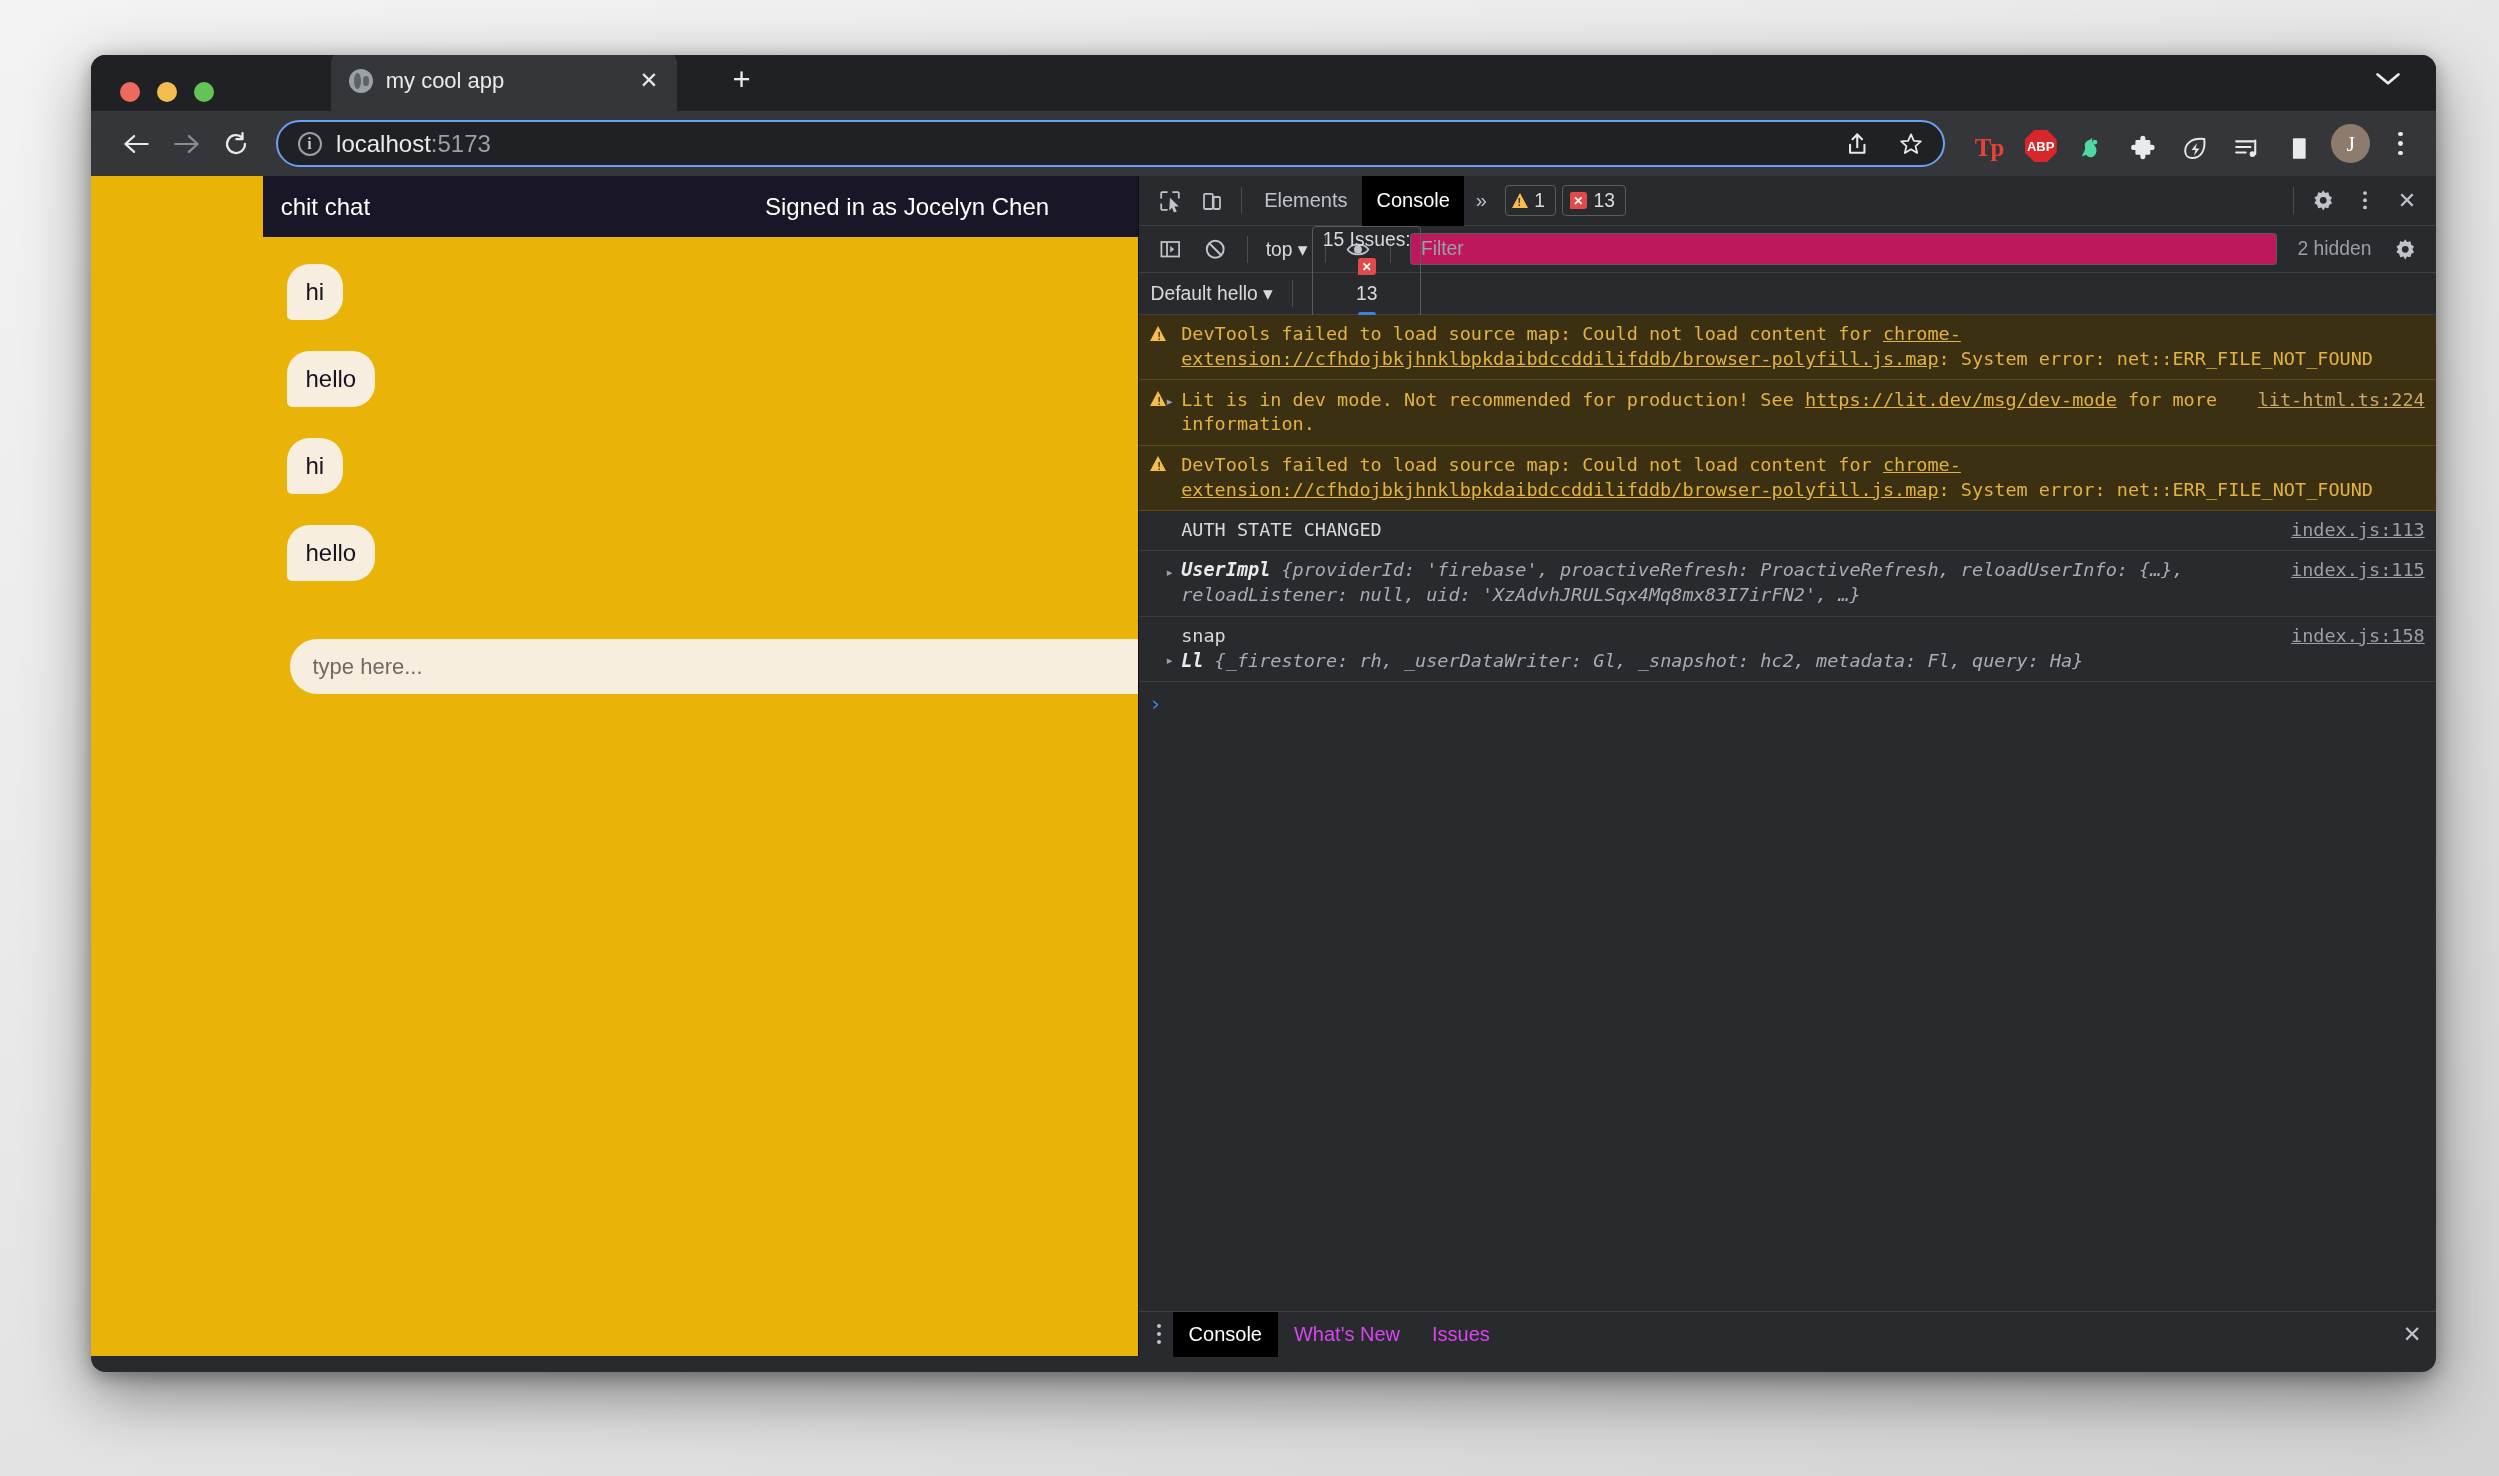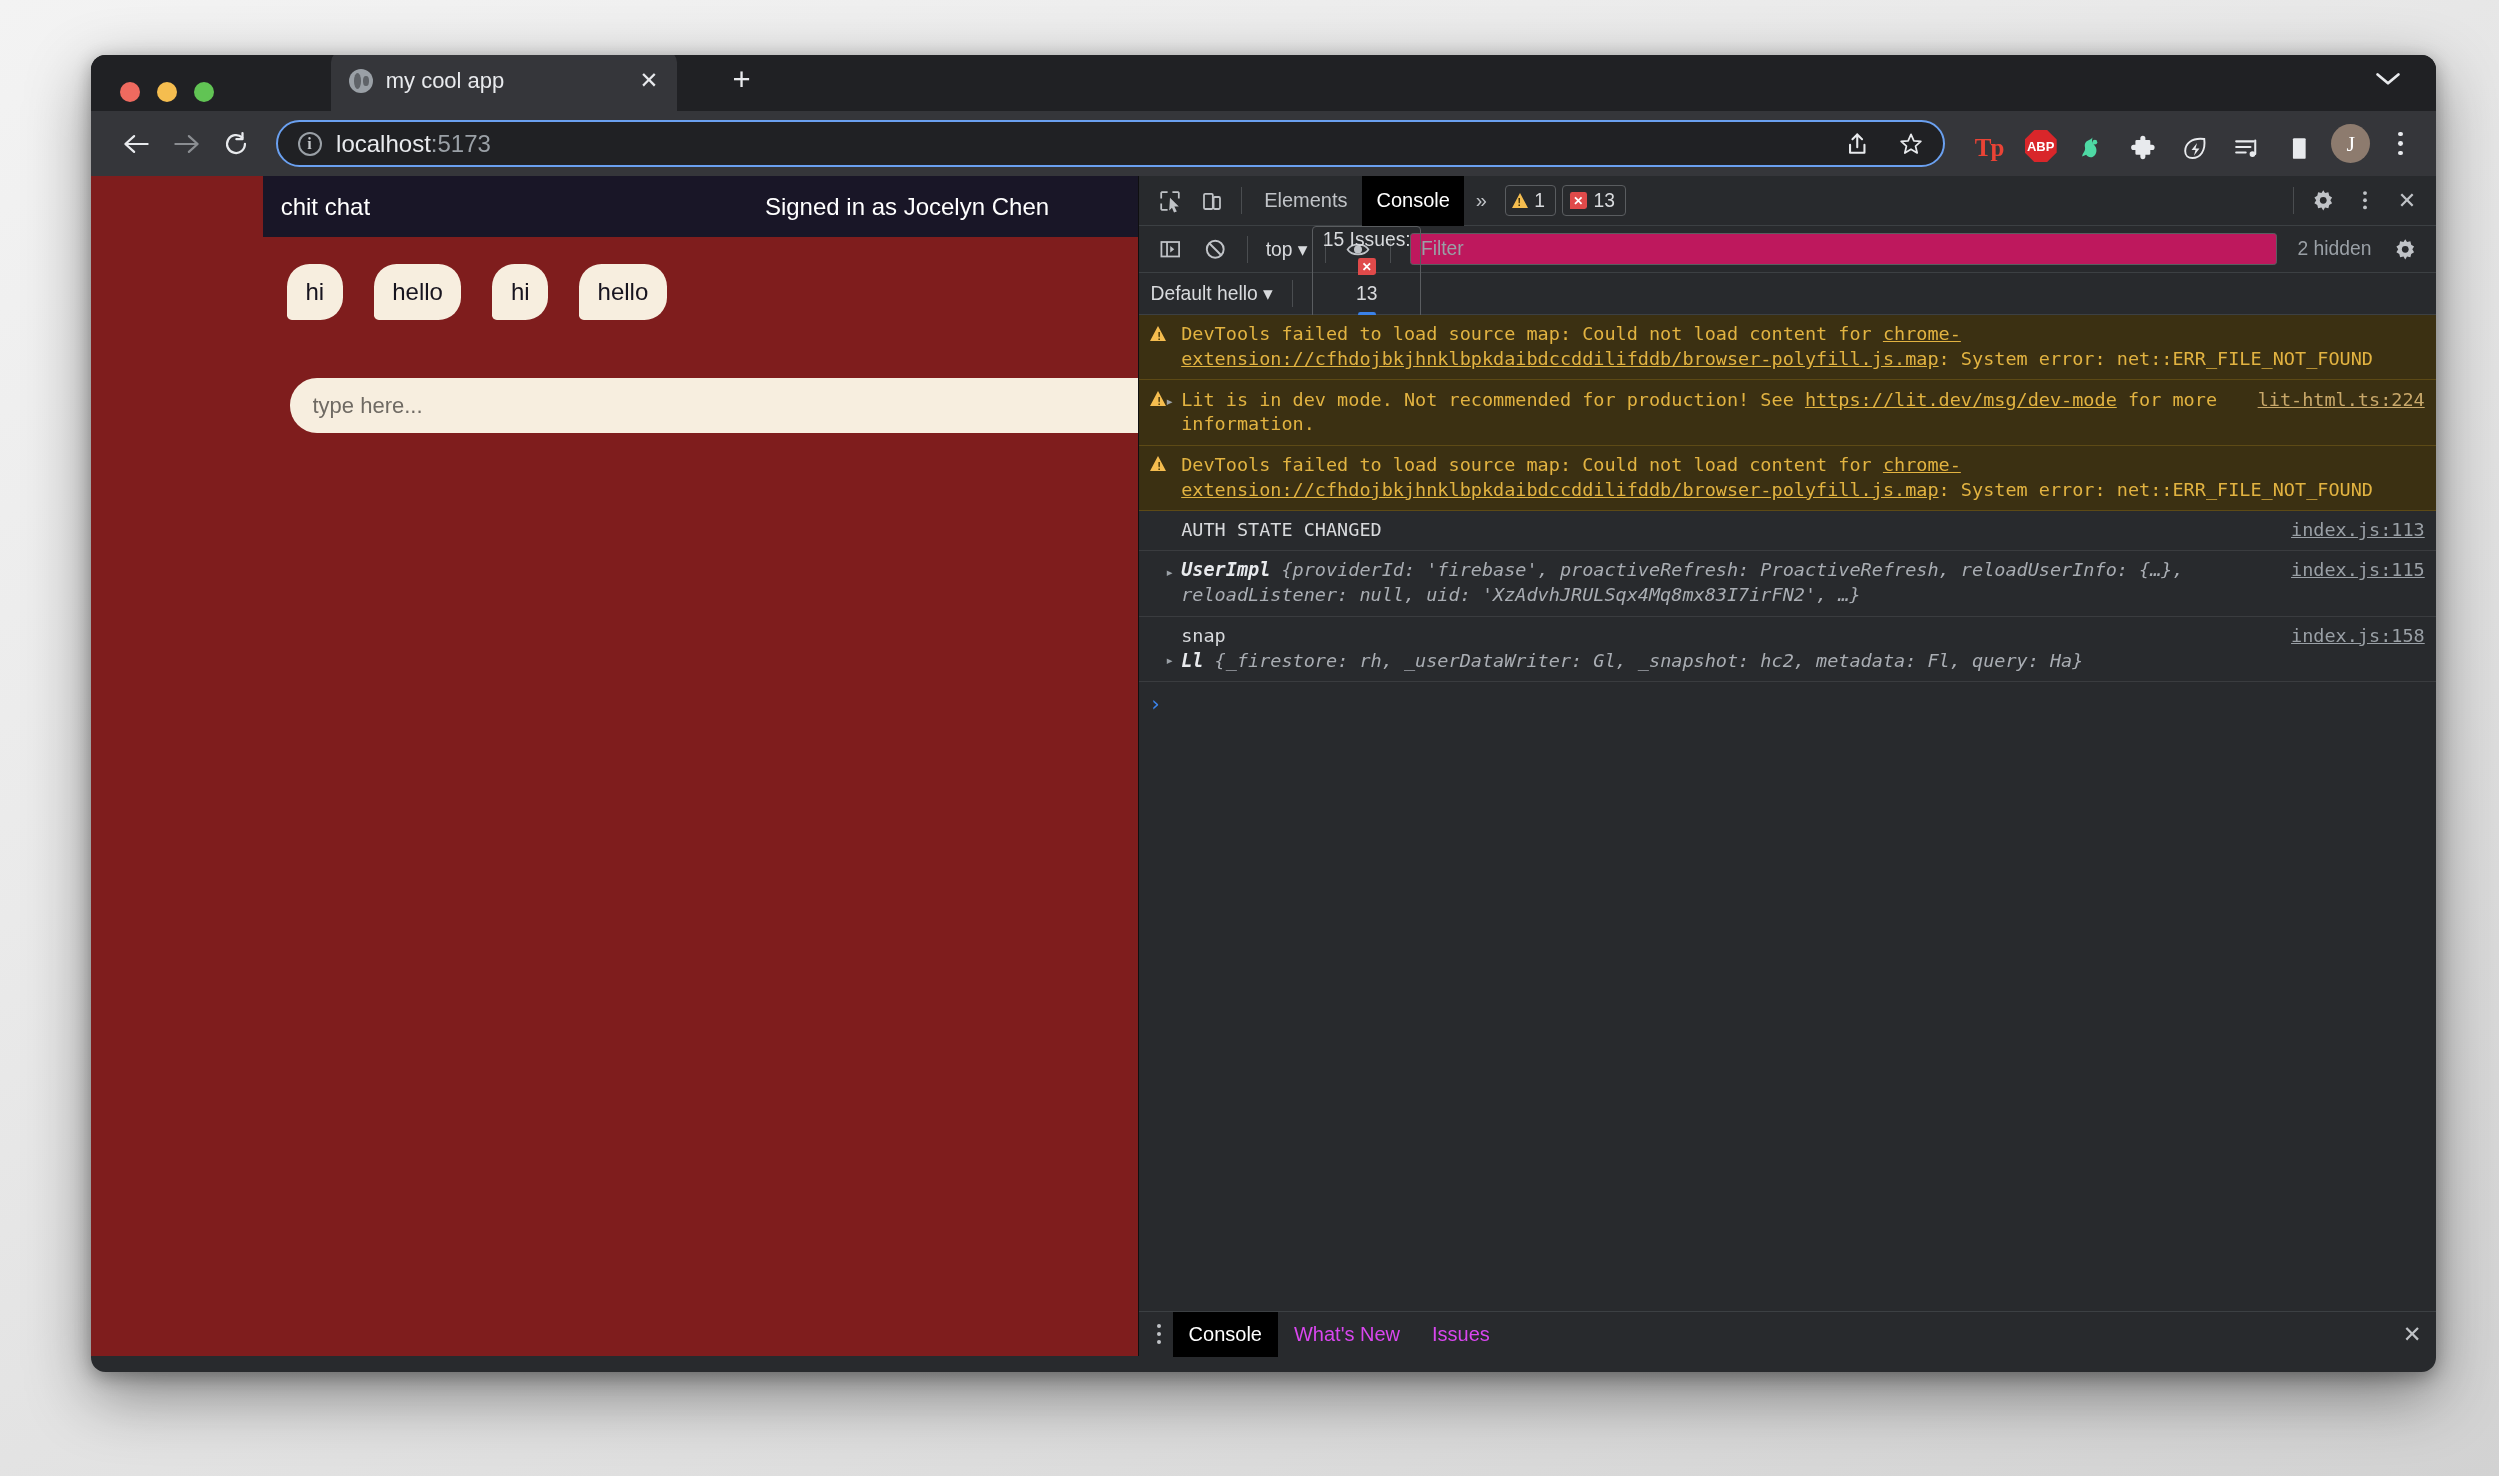--- a/index.html
+++ b/index.html
@@ -206,21 +206,21 @@
     position: relative;
     display: flex;
     height: calc(1317px - 72px - 65px);
     background: #41365e;
   }
 
   
   #page {
     position: relative;
     width: 1635px;
-    background: #7f1d1d;
+    background: #eab308;
     overflow: hidden;
   }
   #app-shell {
     position: absolute;
     left: 172px; top: 0;
     width: 1288px;
   }
   #chat-header {
     background: #191627;
     height: 61px;
@@ -235,21 +235,21 @@
     left: 0; right: 0;
     text-align: center;
     color: #ffffff;
     font-size: 24px;
     pointer-events: none;
   }
 
   #messages {
     padding: 27px 0 0 24px;
     display: flex;
-    flex-direction: row;
+    flex-direction: column;
     gap: 31px;
     align-items: flex-start;
   }
   .bubble {
     background: #f7eedf;
     color: #17141f;
     font-size: 24px;
     line-height: 1;
     padding: 16px 18.5px;
     border-radius: 22.5px 22.5px 22.5px 4.8px;

